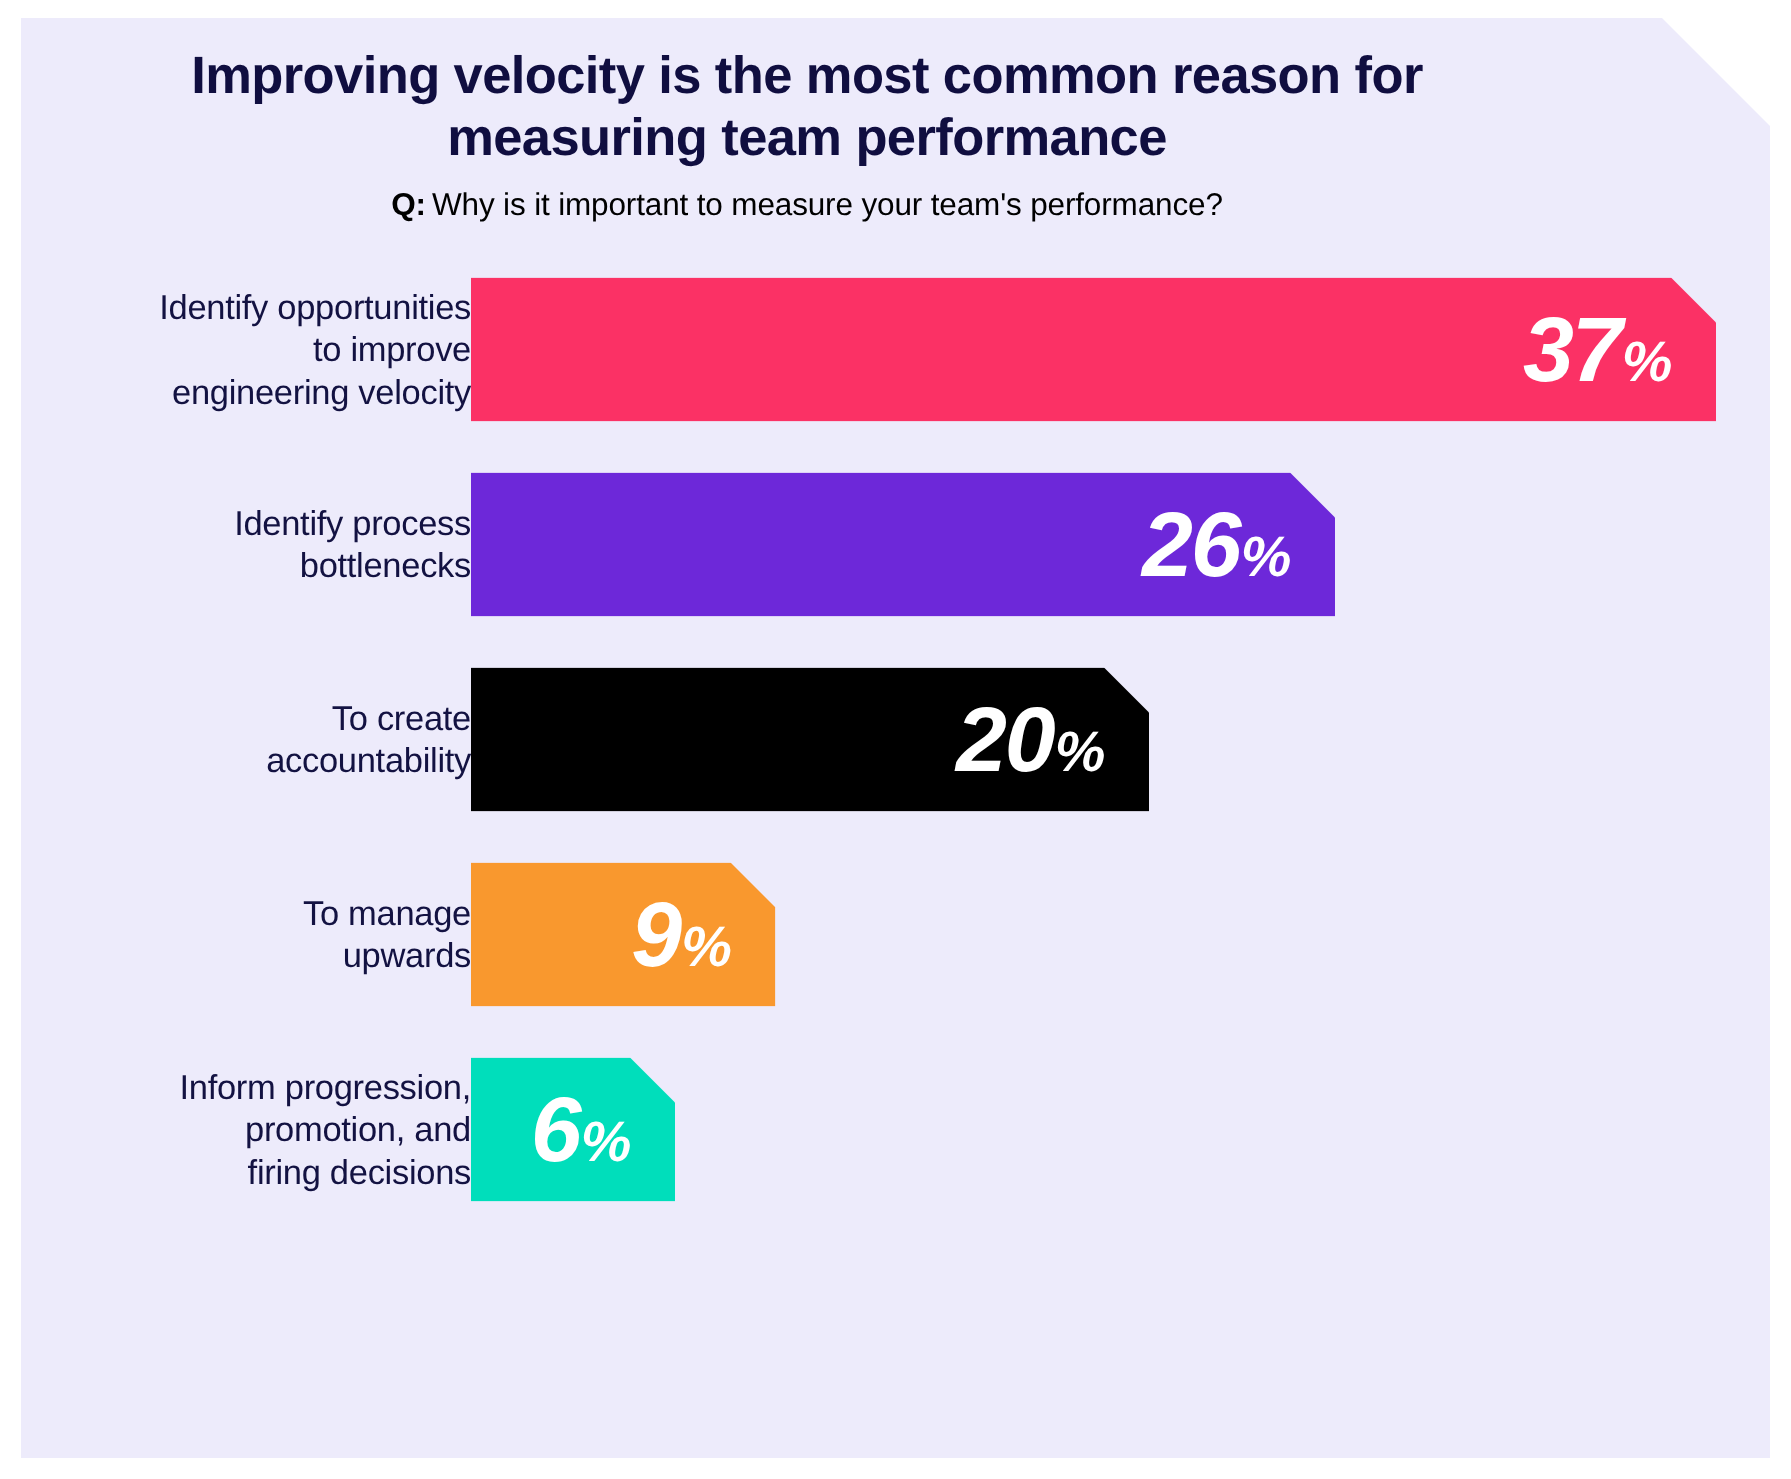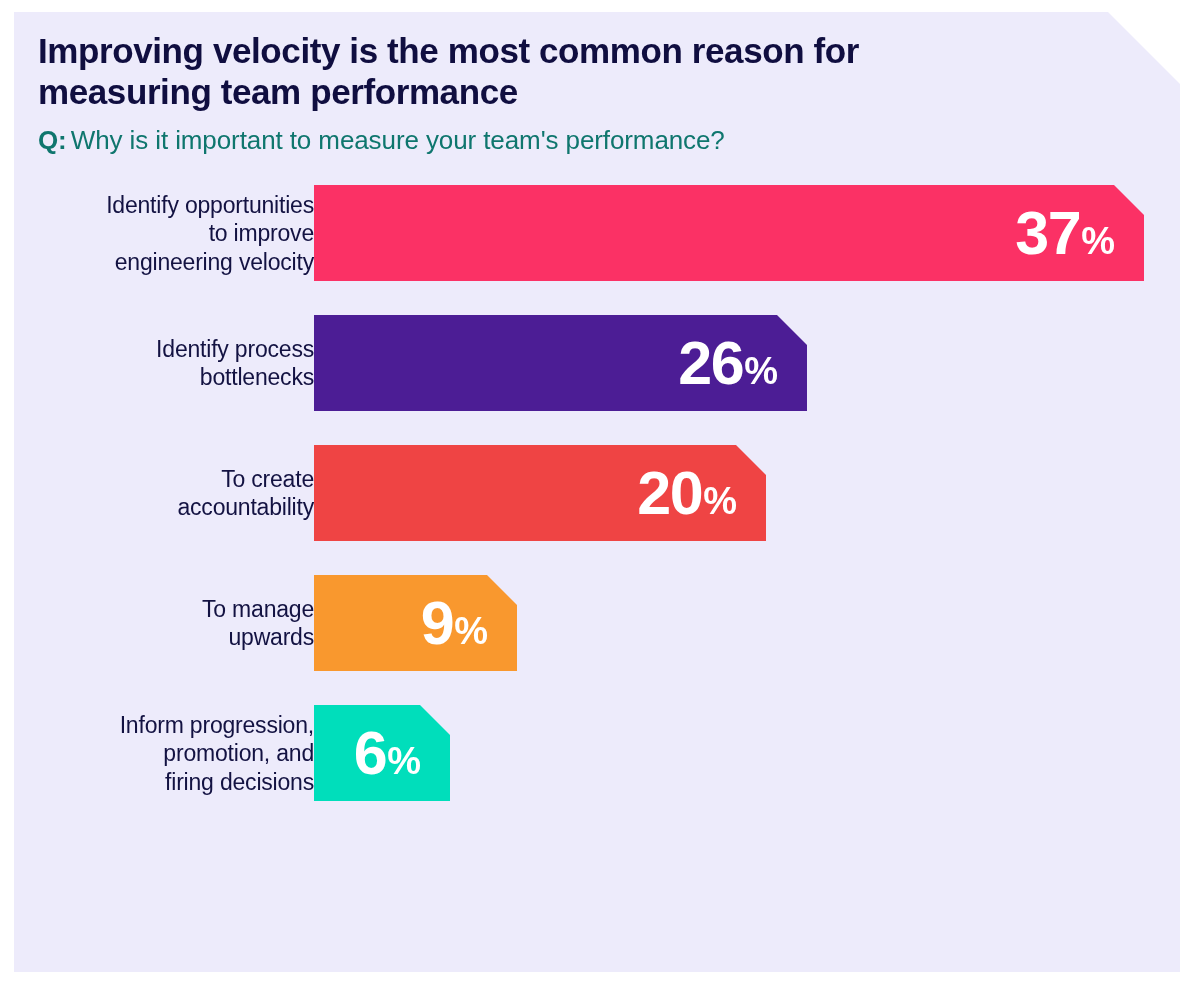--- a/index.html
+++ b/index.html
@@ -23,34 +23,35 @@
     background: #EDEBFB;
     -webkit-clip-path: polygon(0 0, 1094px 0, 1166px 72px, 1166px 960px, 0 960px);
     clip-path: polygon(0 0, 1094px 0, 1166px 72px, 1166px 960px, 0 960px);
   }
 
   .header {
     position: absolute;
     left: 24px;
     top: 18px;
     width: 1000px;
+    text-align: center;
   }
   .title {
     font-size: 35px;
     font-weight: bold;
     color: #100E40;
     line-height: 1.18;
     letter-spacing: -0.4px;
     margin: 0;
     white-space: pre-line;
   }
   .subtitle {
     margin: 12px 0 12px 0;
-    font-size: 26px;
-    color: #0f766e;
+    font-size: 21px;
+    color: #000000;
     letter-spacing: -0.1px;
   }
   .subtitle .qmark {
     font-weight: bold;
     margin-right: 4px;
   }
 
   .chart {
     position: absolute;
     left: 0;
@@ -96,20 +97,21 @@
 
   .bar-value {
     color: #ffffff;
     font-weight: bold;
     font-size: 61px;
     letter-spacing: -1.5px;
     line-height: 1;
     padding-right: 30px;
     display: flex;
     align-items: baseline;
+    font-style: italic;
   }
   .bar-value .pct {
     font-size: 38px;
     letter-spacing: -1px;
     margin-left: 1px;
   }
 
   .bar-value.outside {
     position: absolute;
     left: 100%;
@@ -151,34 +153,34 @@
               <span class="pct">%</span>
           </div>
         </div>
       </div>
     </div>
 
     <div class="row">
       <div class="row-label">Identify process
 bottlenecks</div>
       <div class="bar-wrap" style="width:586px">
-        <div class="bar" style="width:493px;background:#4c1d95">
+        <div class="bar" style="width:576px;background:#6d28d9">
           <div class="bar-value">
             <span>26</span>
               <span class="pct">%</span>
           </div>
         </div>
       </div>
     </div>
 
     <div class="row">
       <div class="row-label">To create
 accountability</div>
       <div class="bar-wrap" style="width:452px">
-        <div class="bar" style="width:452px;background:#ef4444">
+        <div class="bar" style="width:452px;background:#000000">
           <div class="bar-value">
             <span>20</span>
               <span class="pct">%</span>
           </div>
         </div>
       </div>
     </div>
 
     <div class="row">
       <div class="row-label">To manage

